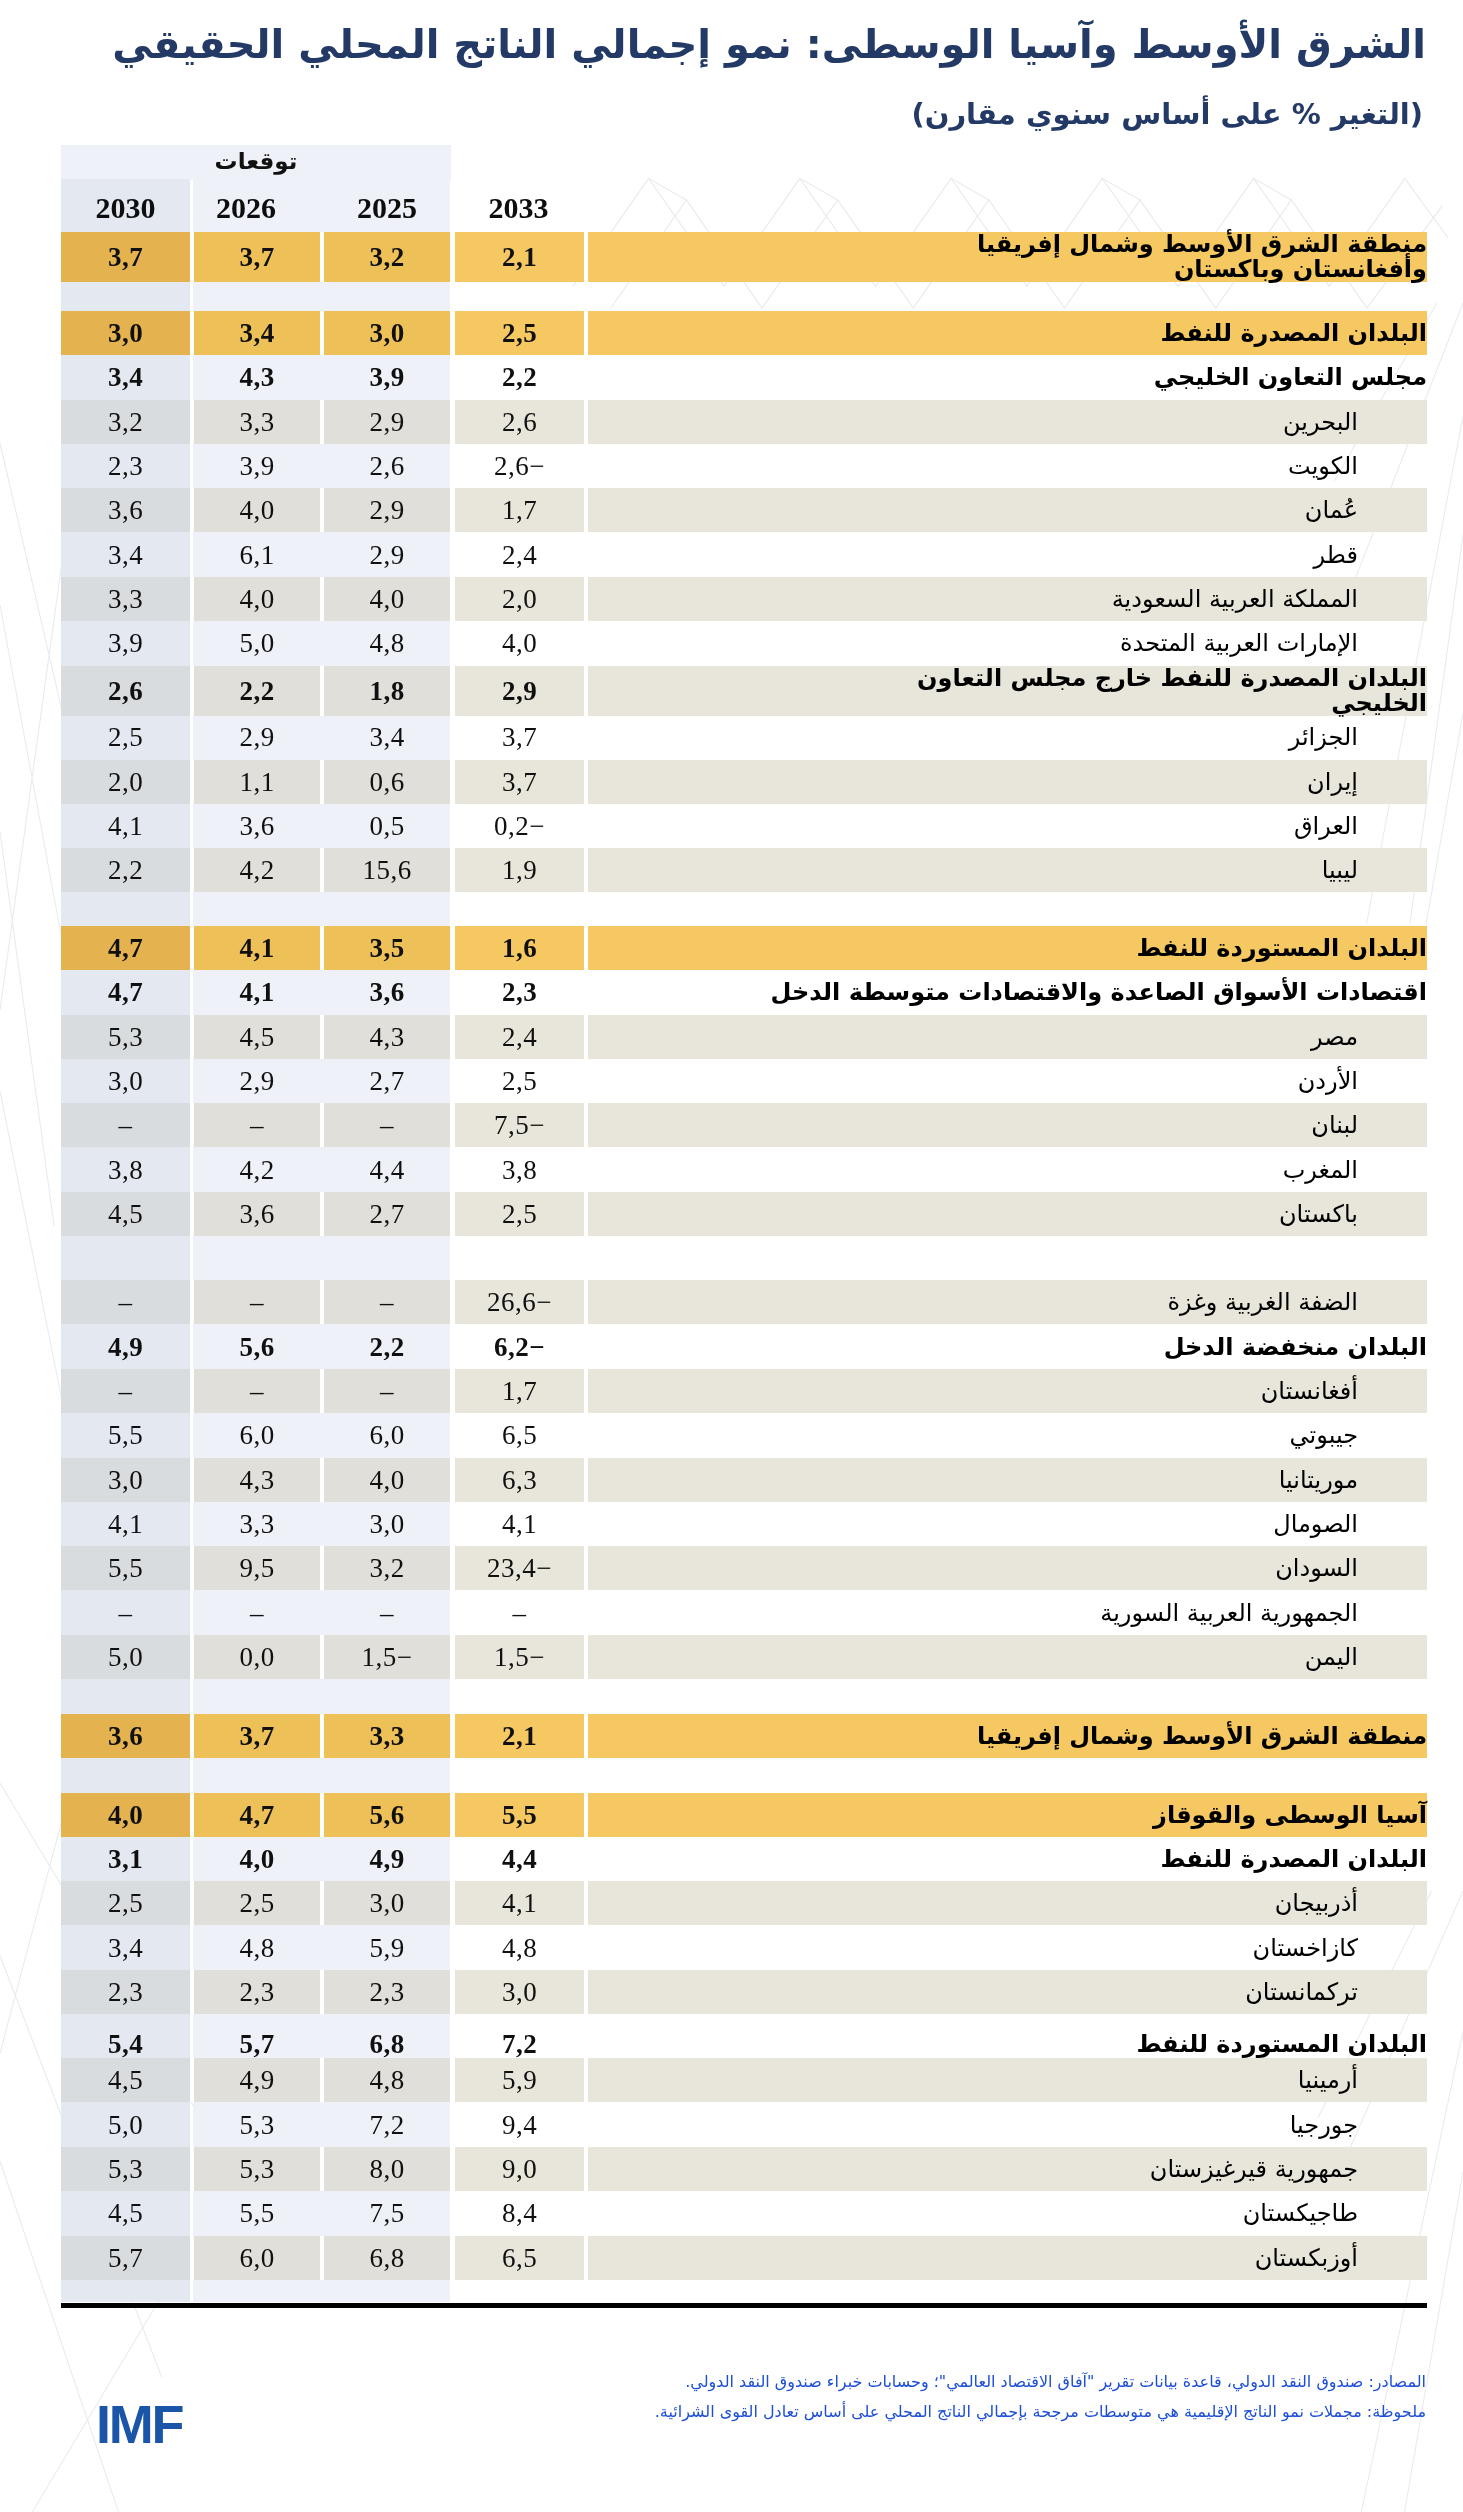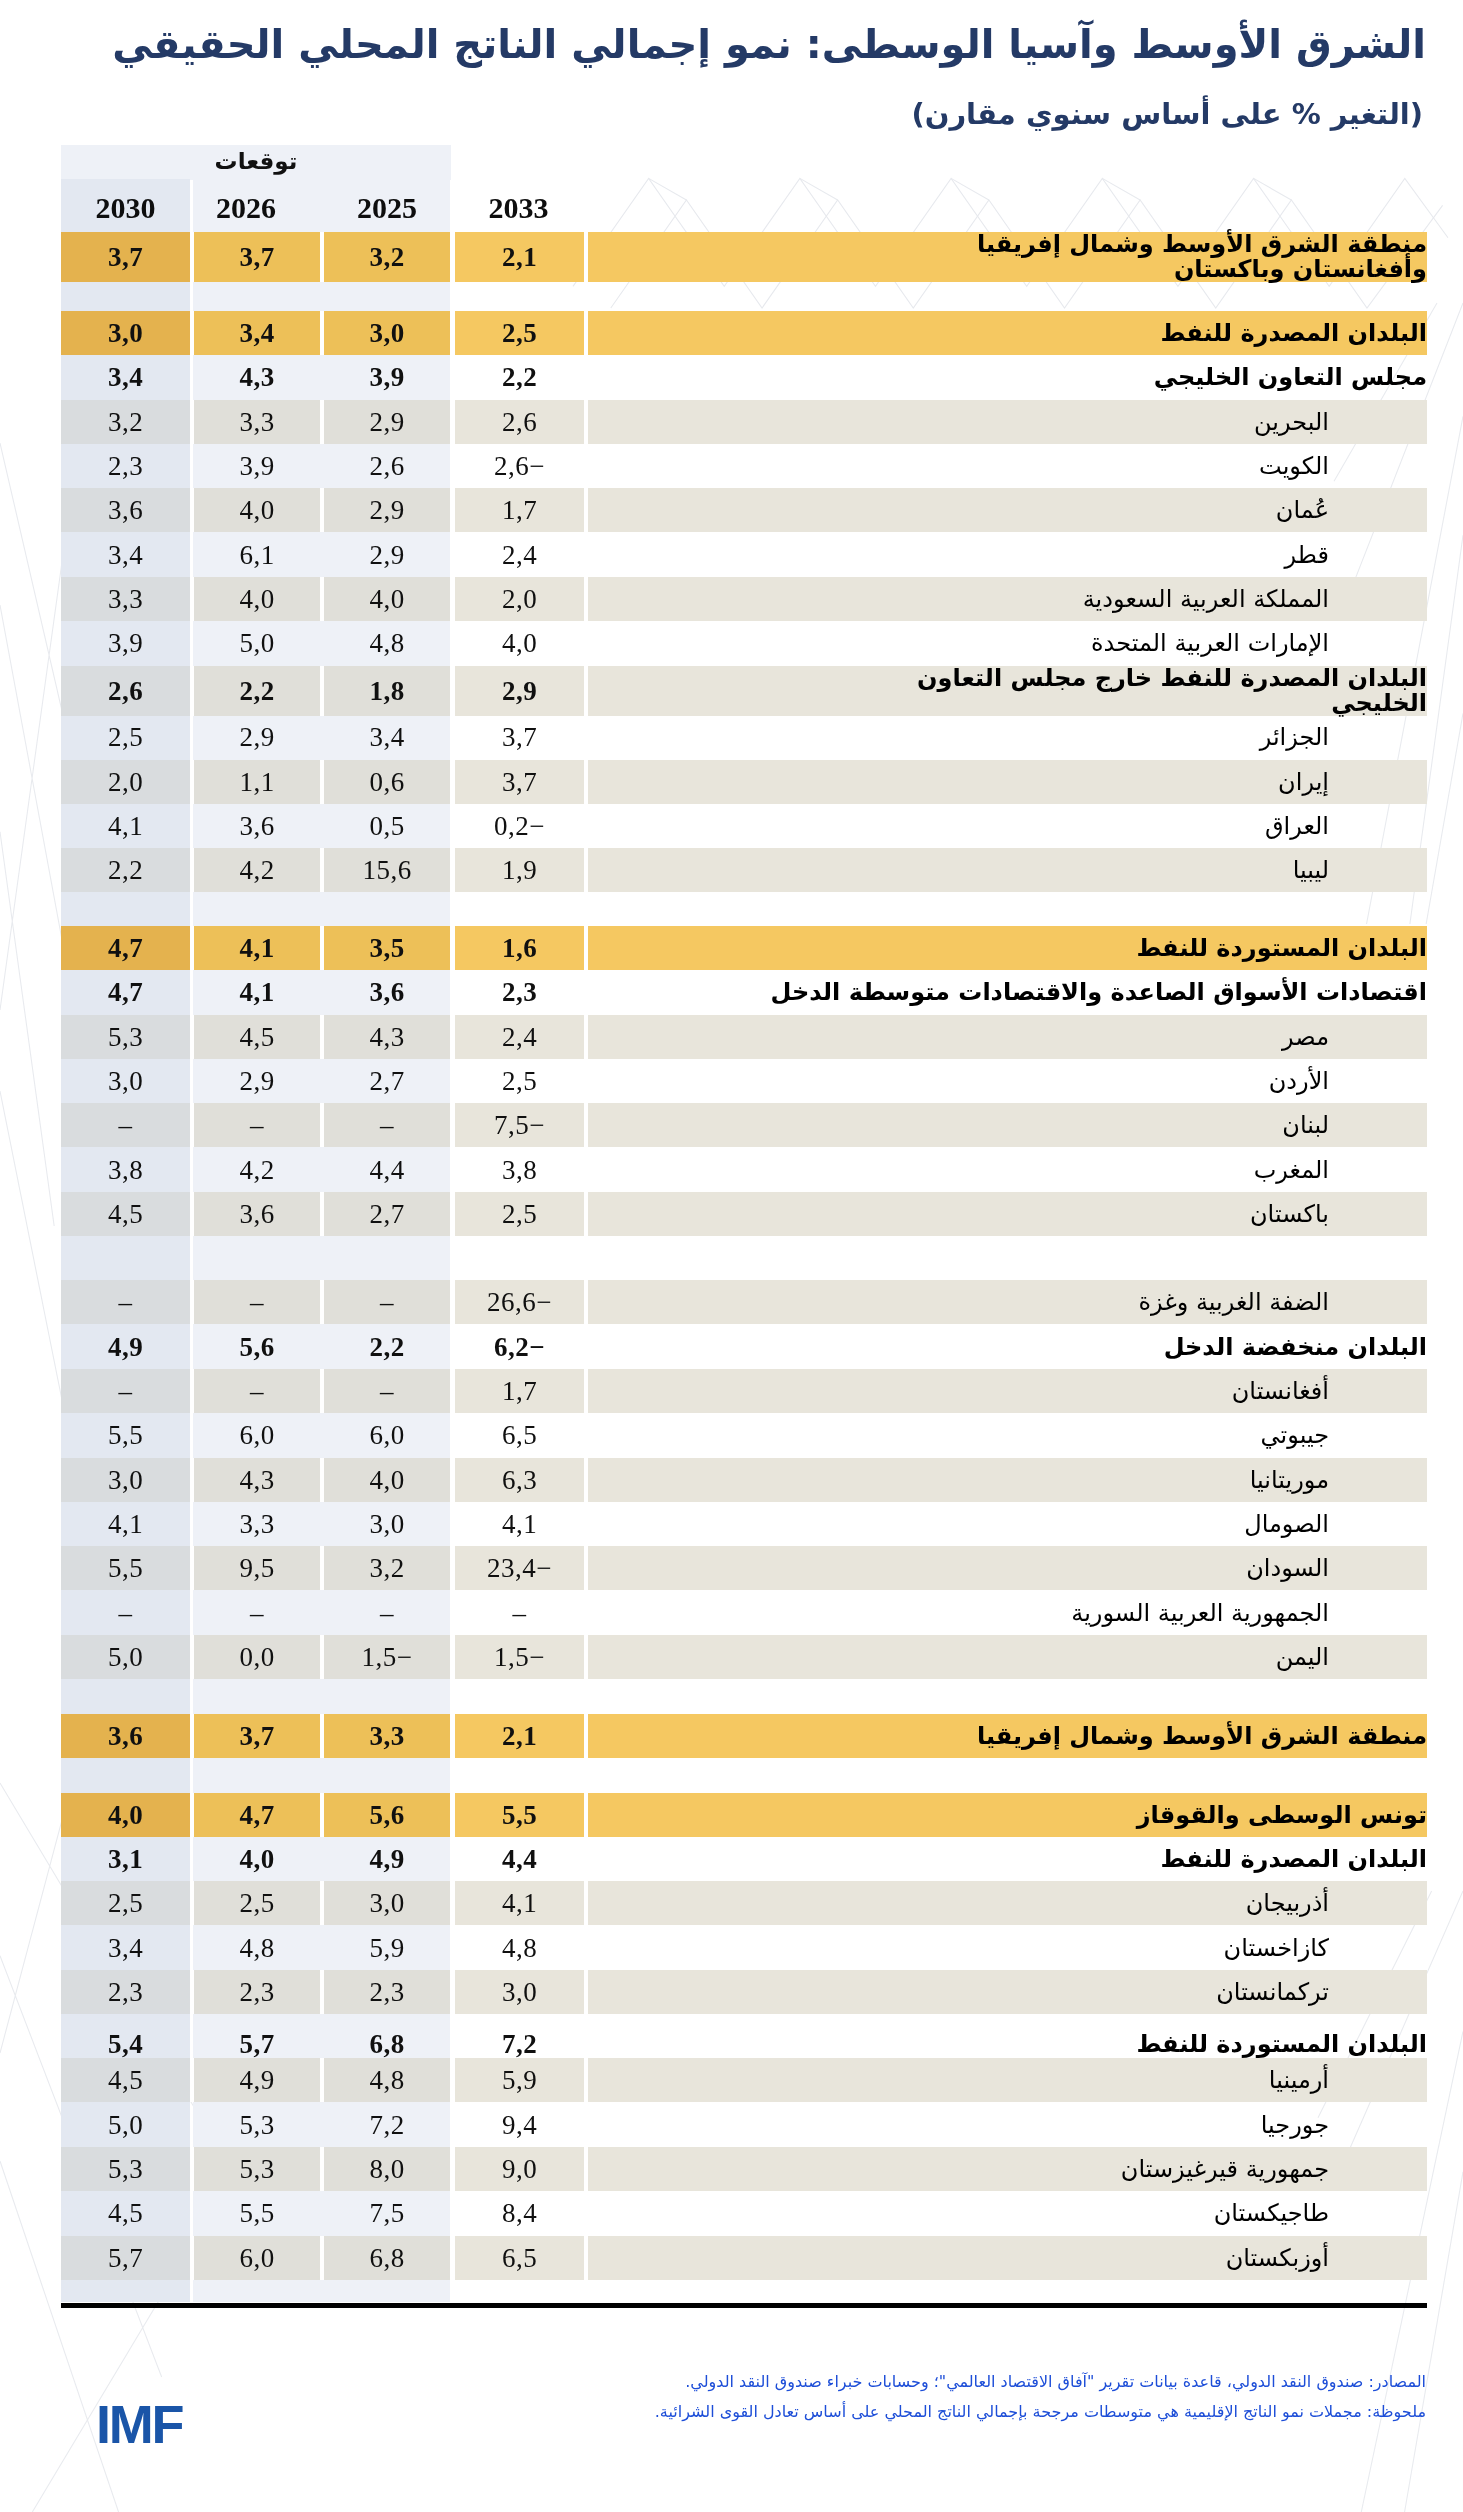--- a/index.html
+++ b/index.html
@@ -30,21 +30,21 @@
   #y2024{left:454px;width:129px;}
   
   .row{position:absolute;left:61px;width:1366px;}
   .row.striped,.row.region{background:#ffffff;}
   .cell{position:absolute;top:0;height:100%;display:flex;align-items:center;justify-content:center;}
   .c2030{left:0;width:129px;}
   .c2026{left:133px;width:126px;}
   .c2025{left:263px;width:126px;}
   .c2024{left:394px;width:129px;}
   .clabel{left:527px;width:839px;justify-content:flex-start;direction:rtl;}
-  .country .clabel{padding-right:98px;}
+  .country .clabel{padding-right:69px;}
   .num{font-family:"Liberation Serif","DejaVu Serif",serif;font-size:27px;color:#101010;direction:ltr;letter-spacing:0.5px;}
   .region .num,.subtotal .num{font-weight:700;}
   .lbl{font-size:24px;color:#000;line-height:1.1;}
   .region .lbl,.subtotal .lbl{font-weight:700;}
   .lbl.wrap{max-width:529px;line-height:25px;text-align:right;}
   
   .striped .c2030{background:#d9dcde;}
   .striped .c2026,.striped .c2025{background:#e0dfd9;}
   .striped .c2024,.striped .clabel{background:#e8e5db;}
   
@@ -380,21 +380,21 @@
       <div class="cell clabel">
         <span class="lbl">منطقة الشرق الأوسط وشمال إفريقيا</span>
       </div>
     </div>
     <div class="row region" style="top: 1793px; height: 44px;">
       <div class="cell num c2030">4,0</div>
       <div class="cell num c2026">4,7</div>
       <div class="cell num c2025">5,6</div>
       <div class="cell num c2024">5,5</div>
       <div class="cell clabel">
-        <span class="lbl">تونس الوسطى والقوقاز</span>
+        <span class="lbl">آسيا الوسطى والقوقاز</span>
       </div>
     </div>
     <div class="row subtotal" style="top: 1837px; height: 44px;">
       <div class="cell num c2030">3,1</div>
       <div class="cell num c2026">4,0</div>
       <div class="cell num c2025">4,9</div>
       <div class="cell num c2024">4,4</div>
       <div class="cell clabel">
         <span class="lbl">البلدان المصدرة للنفط</span>
       </div>

